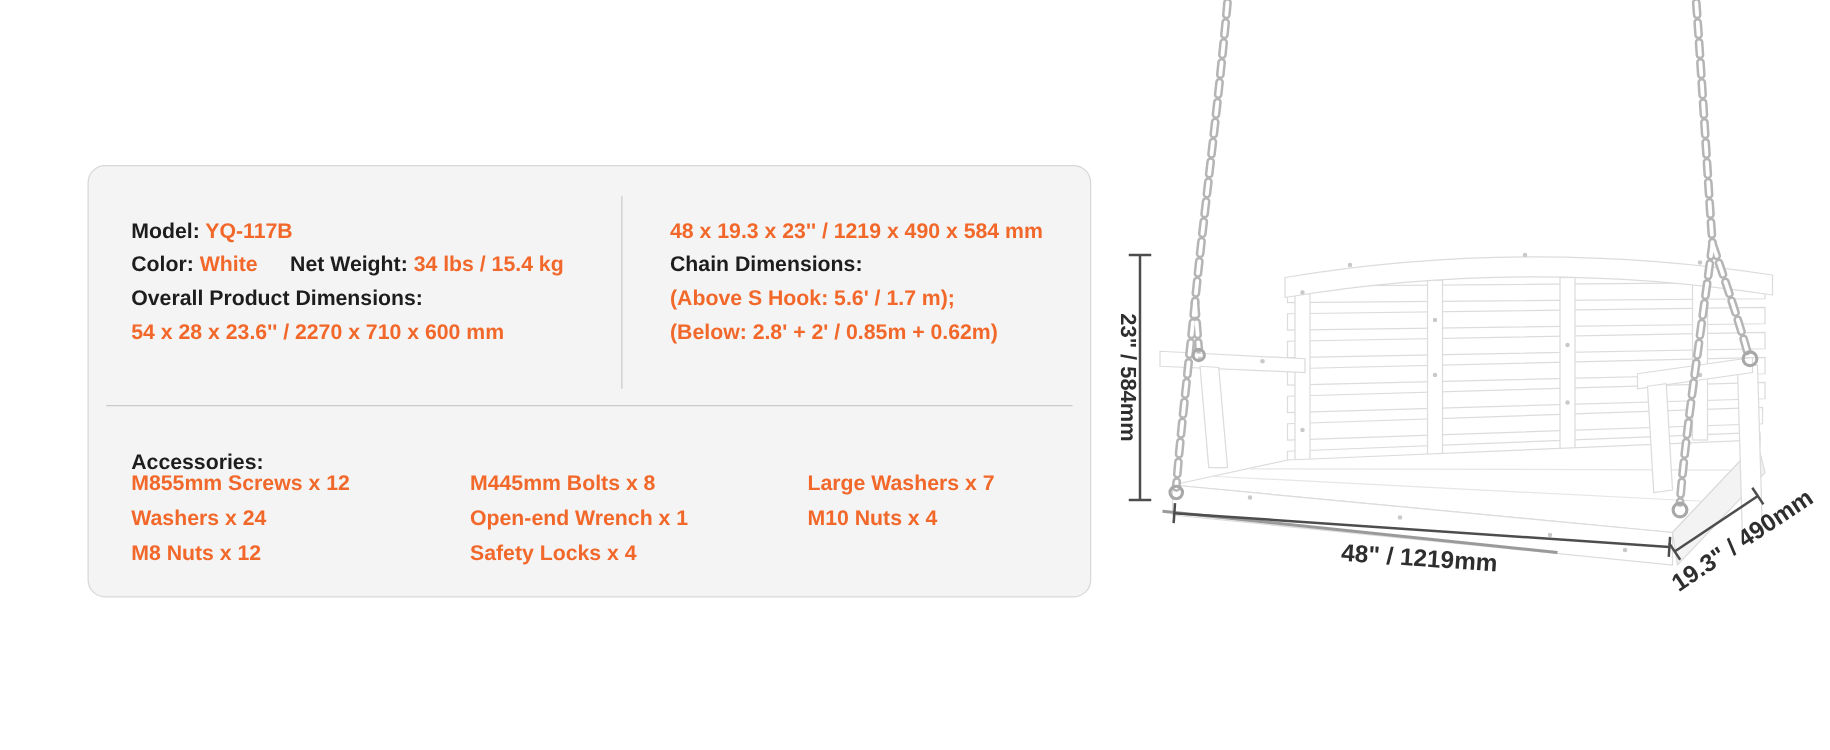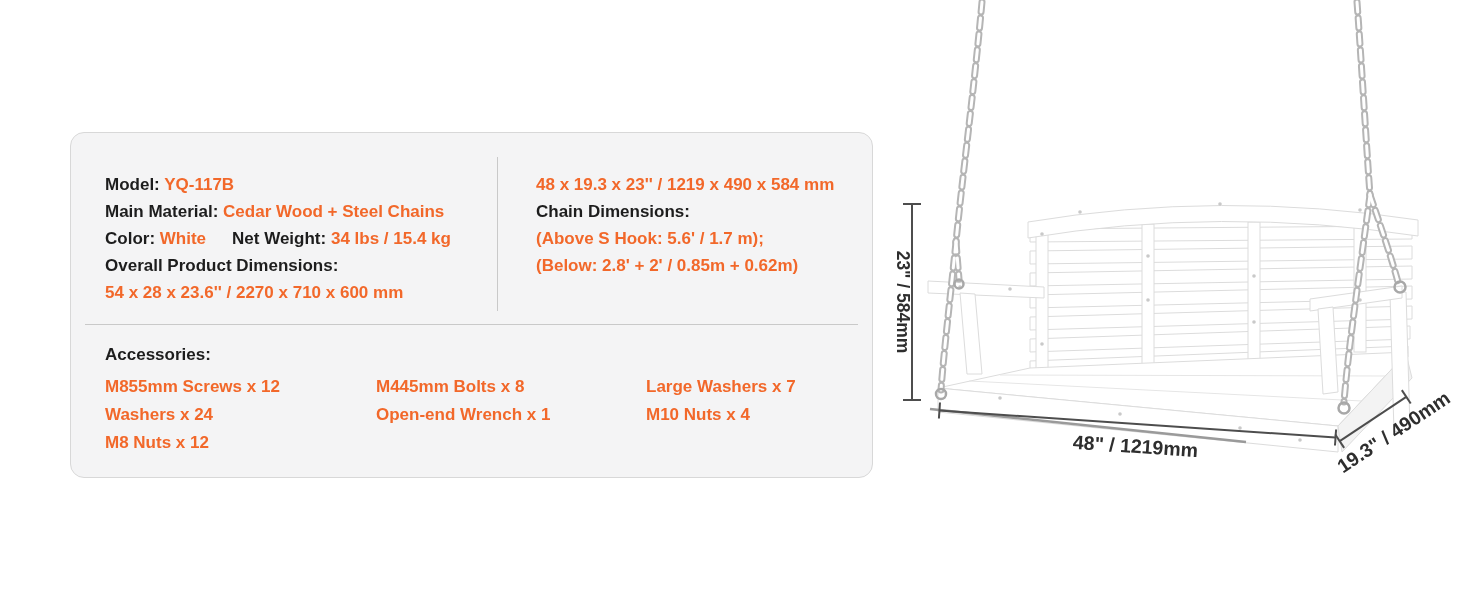--- a/index.html
+++ b/index.html
@@ -16,44 +16,41 @@
     box-sizing:border-box;
   }
   .spec-card .txt{font-size:17px;font-weight:bold;color:#1d1d1d;}
   .spec-card .orange{color:#f2682a;}
   .col-left{position:absolute;left:34px;top:38px;}
   .col-right{position:absolute;left:465px;top:38px;}
   .spec-row{height:27px;line-height:27px;white-space:nowrap;}
   .nw-label{margin-left:26px;}
   .divider-v{position:absolute;left:426px;top:24px;width:1px;height:154px;background:#c9c9c9;}
   .divider-h{position:absolute;left:14px;right:14px;top:191px;height:1px;background:#c9c9c9;}
-  .acc-label{position:absolute;left:34px;top:212px;}
+  .acc-label{position:absolute;left:34px;top:227px;}
   .acc-grid{
     position:absolute;left:34px;top:240px;
     display:grid;grid-template-columns:271px 270px auto;
     grid-auto-rows:28px;align-items:center;
   }
   .acc-item{white-space:nowrap;line-height:28px;}
   
   .swing-wrap{position:absolute;left:880px;top:0;width:584px;height:600px;}
   svg text{font-family:"Liberation Sans", sans-serif;font-weight:bold;fill:#2e2e2e;}
 </style>
 </head>
 <body>
 
 <div class="spec-card">
 
   <div class="col-left">
     <div class="spec-row txt">
       <span>Model: </span><span class="orange">YQ-117B</span>
     </div>
     <div class="spec-row txt">
-      <span>Main Material: </span><span class="orange">Cedar Wood + Steel Chains</span>
-    </div>
-    <div class="spec-row txt">
       <span>Color: </span><span class="orange">White</span><span class="nw-label">Net Weight: </span><span class="orange">34 lbs / 15.4 kg</span>
     </div>
     <div class="spec-row txt">
       <span>Overall Product Dimensions:</span>
     </div>
     <div class="spec-row txt">
       <span class="orange">54 x 28 x 23.6'' / 2270 x 710 x 600 mm</span>
     </div>
   </div>
 
@@ -79,20 +76,21 @@
   <div class="acc-label txt">Accessories:</div>
 
   <div class="acc-grid txt orange">
     <span class="acc-item">M855mm Screws x 12</span>
     <span class="acc-item">M445mm Bolts x 8</span>
     <span class="acc-item">Large Washers x 7</span>
     <span class="acc-item">Washers x 24</span>
     <span class="acc-item">Open-end Wrench x 1</span>
     <span class="acc-item">M10 Nuts x 4</span>
     <span class="acc-item">M8 Nuts x 12</span>
+    <span class="acc-item">Safety Locks x 4</span>
   </div>
 </div>
 
 <div class="swing-wrap">
 <svg width="584" height="600" viewBox="880 0 584 600" xmlns="http://www.w3.org/2000/svg">
 
   <g stroke="#dcdcdc" stroke-width="1" fill="#ffffff">
 
     <g>
       <polygon points="1030,229 1412,226 1412,239 1030,242"></polygon>

